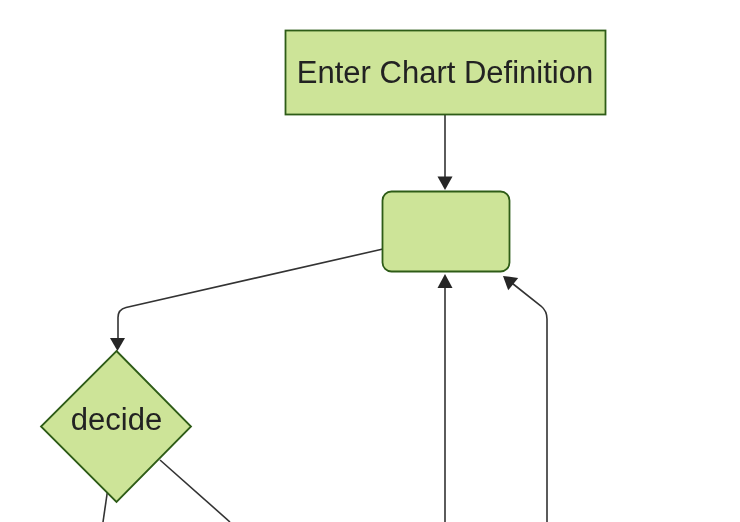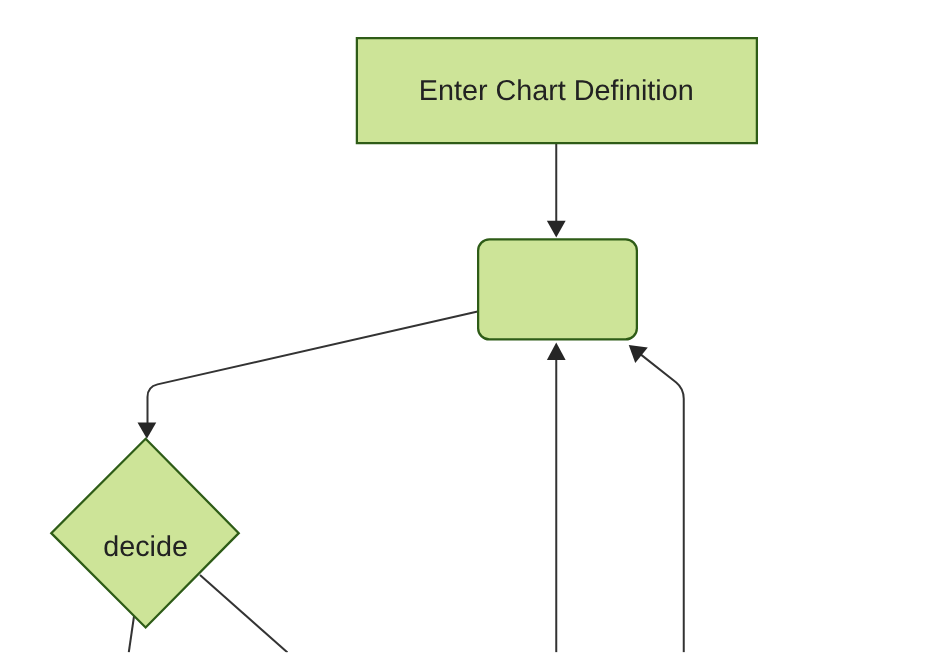--- a/index.html
+++ b/index.html
@@ -20,28 +20,28 @@
     left: 0;
     top: 0;
     width: 740px;
     height: 522px;
   }
   .node-label {
     position: absolute;
     display: flex;
     align-items: center;
     justify-content: center;
-    font-size: 23px;
+    font-size: 31px;
     color: #222222;
     pointer-events: none;
     white-space: nowrap;
   }
   .label-a { left: 285px; top: 30px; width: 320px; height: 85px; }
   .label-b { left: 382px; top: 191px; width: 128px; height: 81px; }
-  .label-c { left: 41px; top: 362px; width: 151px; height: 151px; }
+  .label-c { left: 41px; top: 344px; width: 151px; height: 151px; }
 </style>
 </head>
 <body>
 
 <div class="canvas">
 
   <svg class="edges-svg" width="740" height="522" viewBox="0 0 740 522" xmlns="http://www.w3.org/2000/svg">
 
     <g>
       <line x1="445" y1="115" x2="445" y2="178" stroke="#333333" stroke-width="1.6" fill="none"></line>

